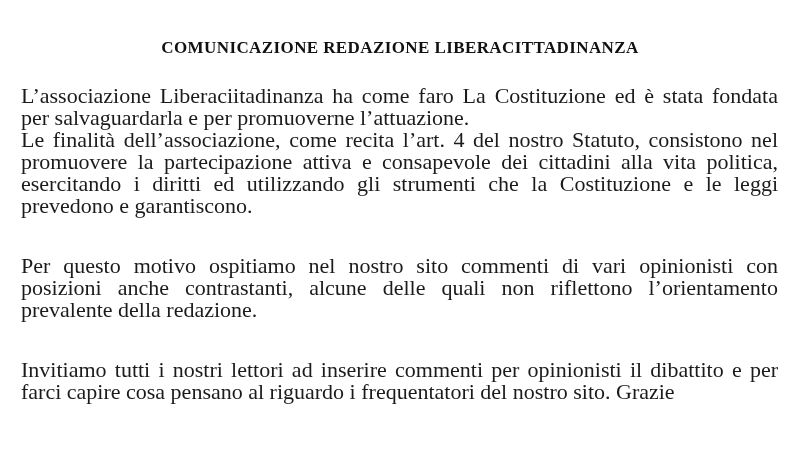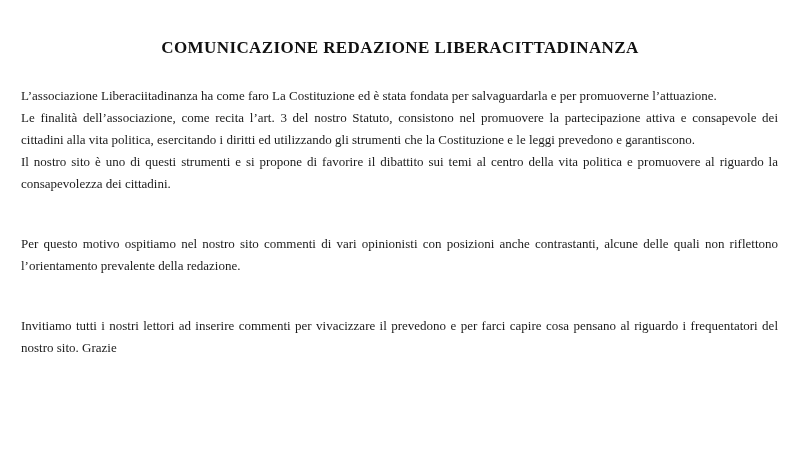--- a/index.html
+++ b/index.html
@@ -26,42 +26,41 @@
     font-weight: bold;
     letter-spacing: 0.4px;
     color: #111111;
   }
   .content {
     padding: 0 22px 0 21px;
     margin-top: 26px;
   }
   .content p {
     margin: 0;
-    font-size: 13px;
+    font-size: 22px;
     line-height: 22px;
     text-align: justify;
   }
   .group + .group {
     margin-top: 38px;
   }
 </style>
 </head>
 <body>
 
 <div class="page">
   <h1 class="doc-title">COMUNICAZIONE REDAZIONE LIBERACITTADINANZA</h1>
 
   <div class="content">
     <div class="group">
       <p>L’associazione Liberaciitadinanza ha come faro La Costituzione ed è stata fondata per salvaguardarla e per promuoverne l’attuazione.</p>
-      <p>Le finalità dell’associazione, come recita l’art. 3 del nostro Statuto, consistono nel promuovere la partecipazione attiva e consapevole dei cittadini alla vita politica, esercitando i diritti ed utilizzando gli strumenti che la Costituzione e le leggi prevedono e garantiscono.</p>
-      <p>Il nostro sito è uno di questi strumenti e si propone di favorire il dibattito sui temi al centro della  vita politica e promuovere al riguardo la consapevolezza dei cittadini.</p>
+      <p>Le finalità dell’associazione, come recita l’art. 4 del nostro Statuto, consistono nel promuovere la partecipazione attiva e consapevole dei cittadini alla vita politica, esercitando i diritti ed utilizzando gli strumenti che la Costituzione e le leggi prevedono e garantiscono.</p>
     </div>
 
     <div class="group">
       <p>Per questo motivo ospitiamo nel nostro sito commenti di vari opinionisti con posizioni anche contrastanti, alcune delle quali  non riflettono l’orientamento prevalente della redazione.</p>
     </div>
 
     <div class="group">
-      <p>Invitiamo tutti i nostri lettori ad inserire commenti per vivacizzare il prevedono e per farci capire cosa pensano al riguardo i frequentatori del nostro sito. Grazie</p>
+      <p>Invitiamo tutti i nostri lettori ad inserire commenti per opinionisti il dibattito e per farci capire cosa pensano al riguardo i frequentatori del nostro sito. Grazie</p>
     </div>
   </div>
 </div>
 
 </body></html>

